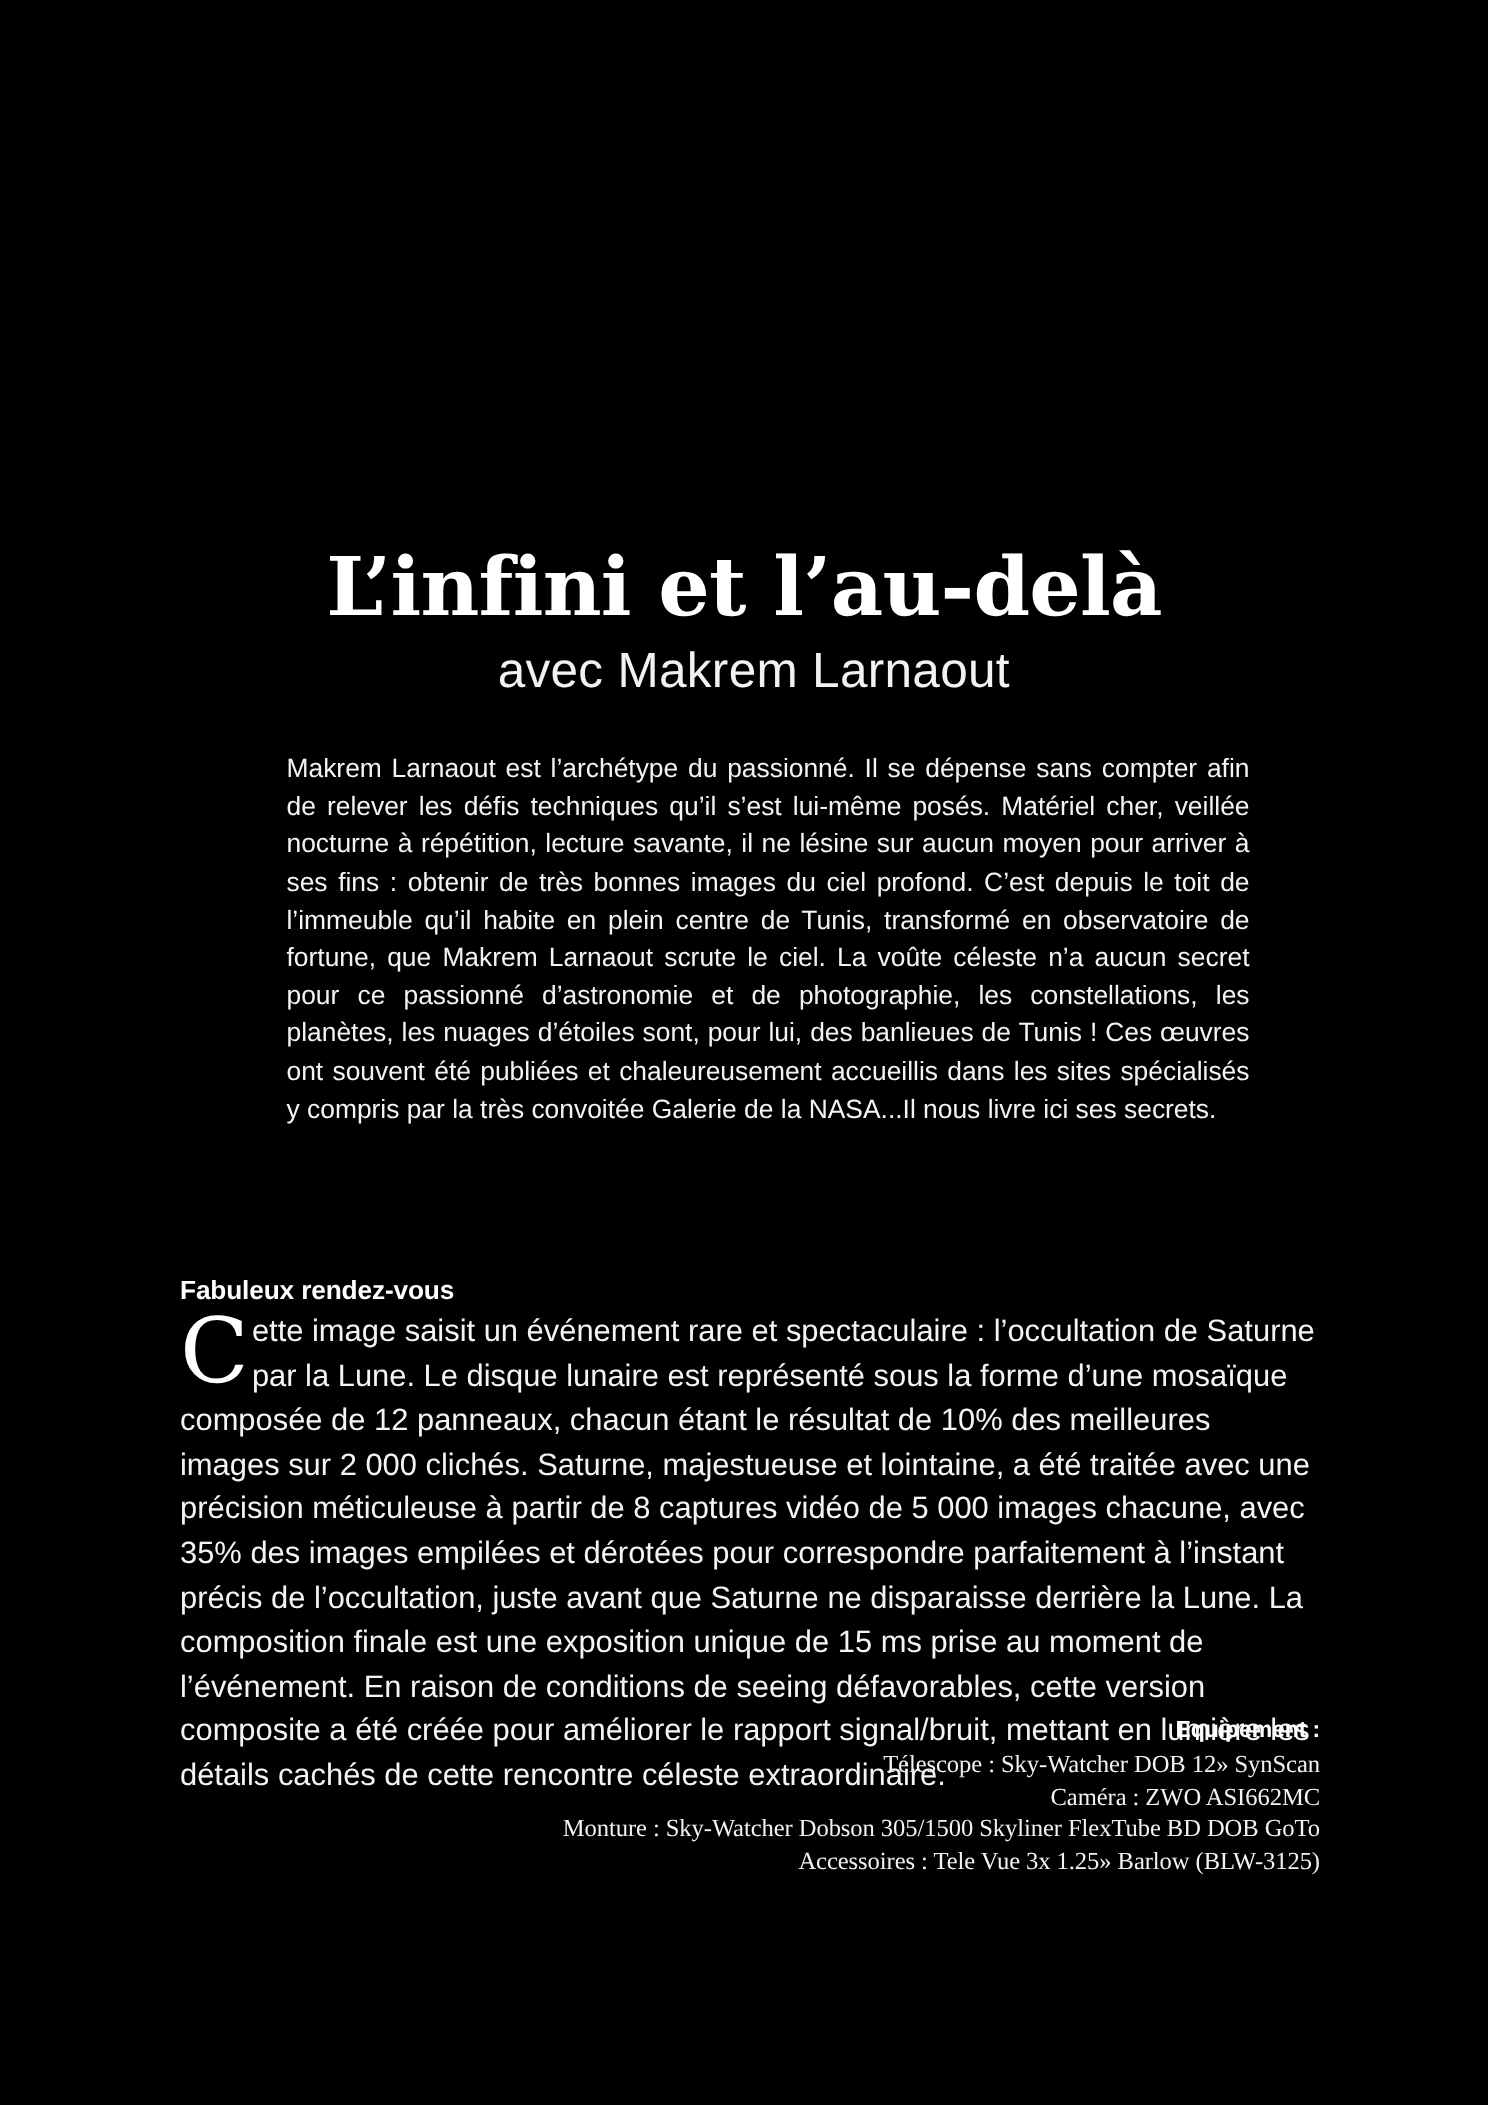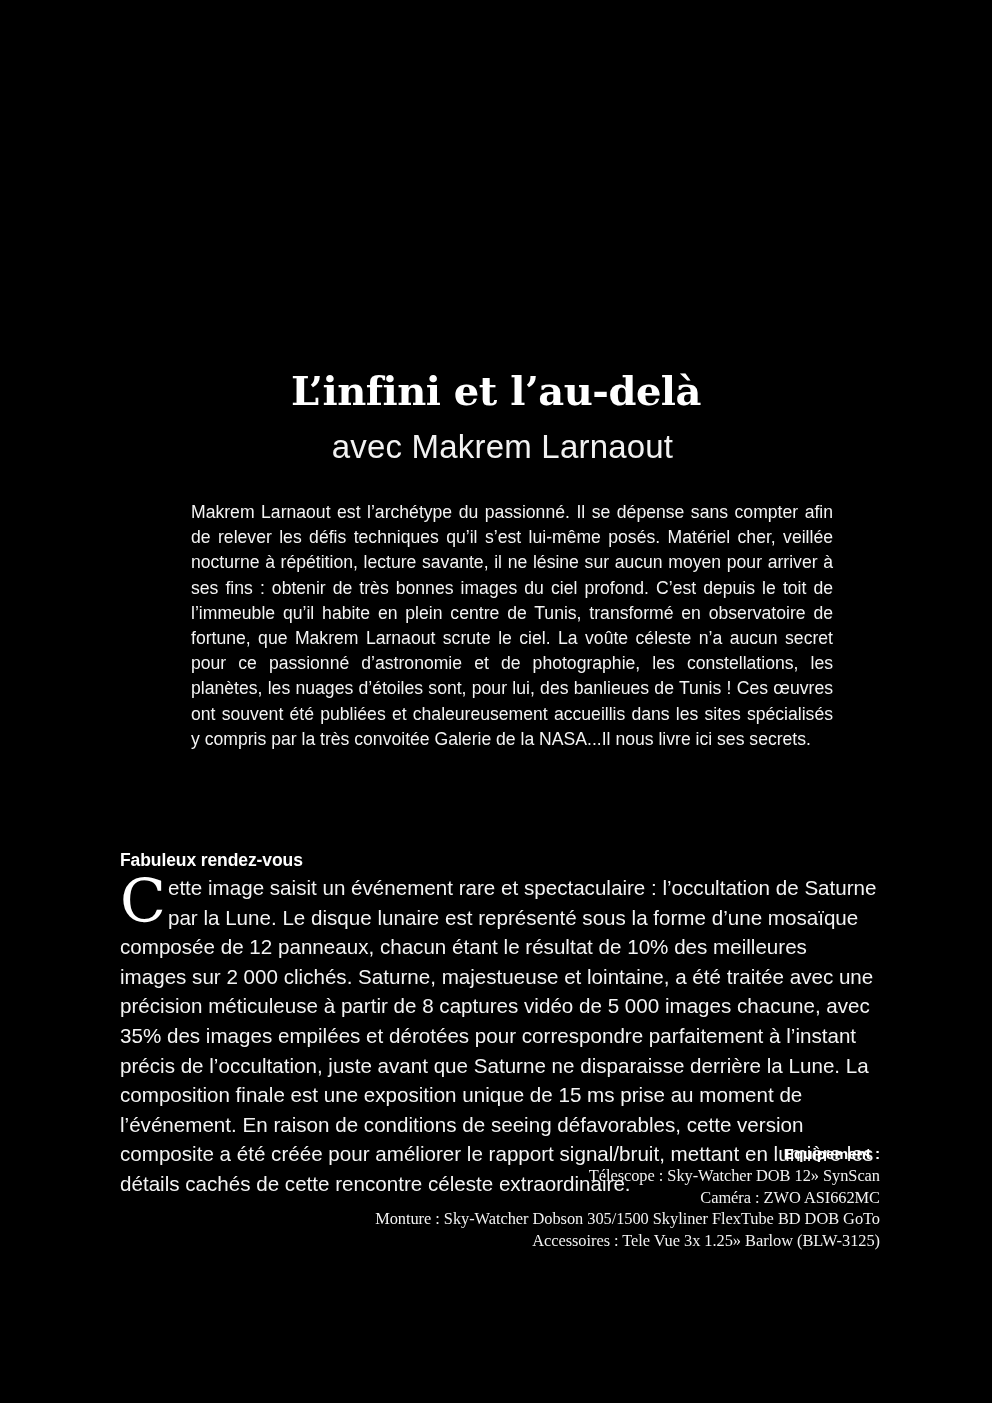--- a/index.html
+++ b/index.html
@@ -28,21 +28,21 @@
   .title-block {
     position: absolute;
     left: 0;
     top: 360px;
     width: 992px;
     text-align: center;
   }
   .doc-title {
     font-family: "DejaVu Serif", "Liberation Serif", serif;
     font-weight: 700;
-    font-size: 40px;
+    font-size: 54px;
     line-height: 62px;
     letter-spacing: -0.5px;
     margin: 0;
     color: #ffffff;
     white-space: nowrap;
   }
   .doc-subtitle {
     font-family: "Liberation Sans", sans-serif;
     font-weight: 300;
     font-size: 33px;

